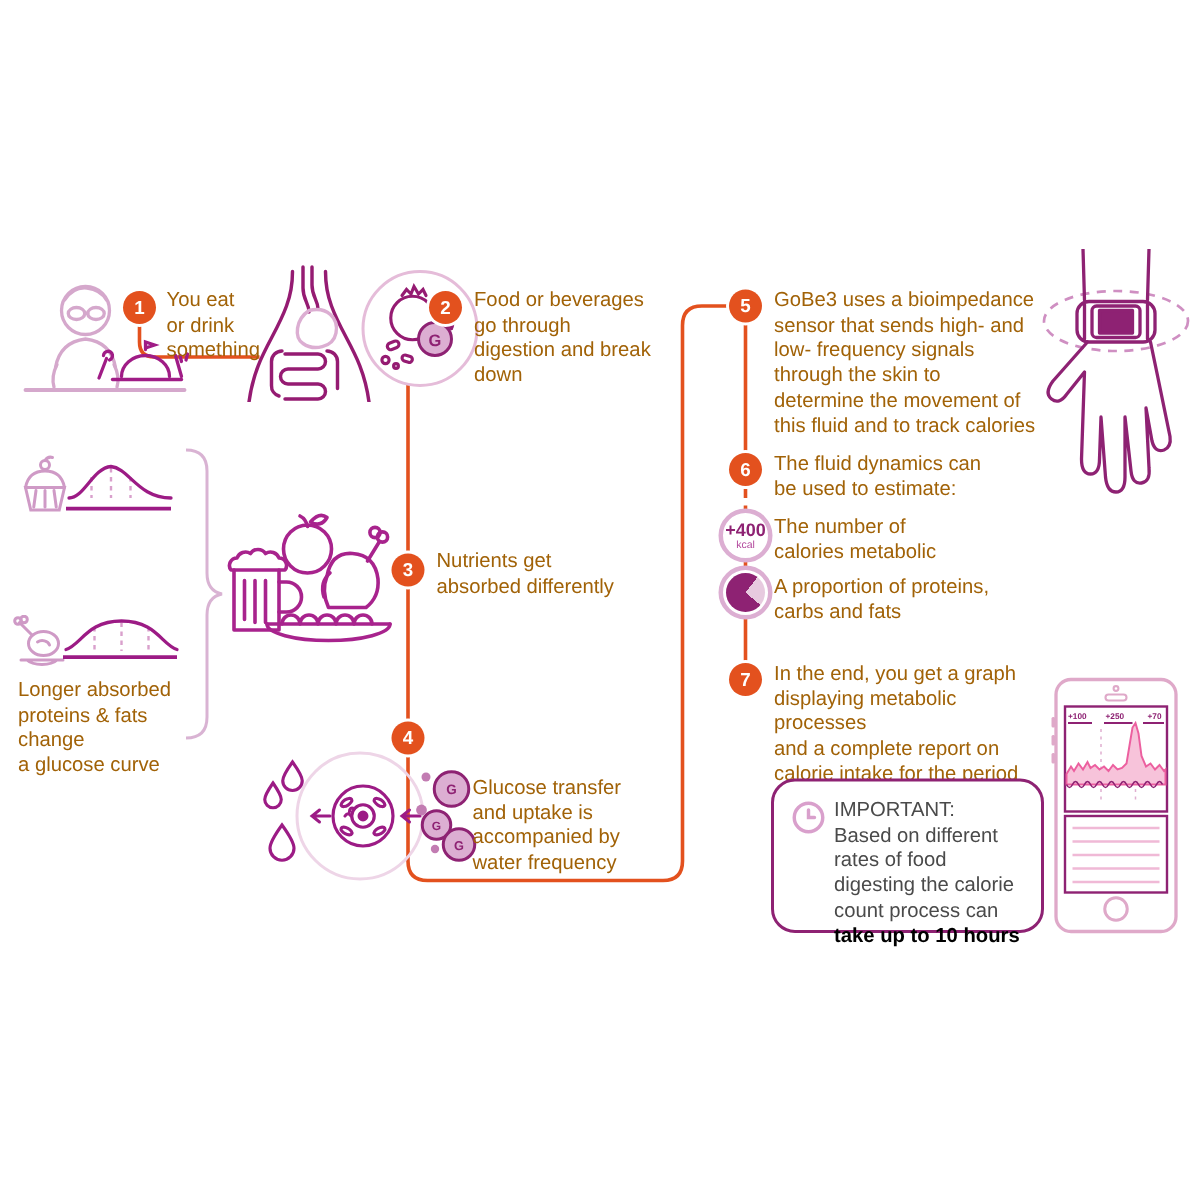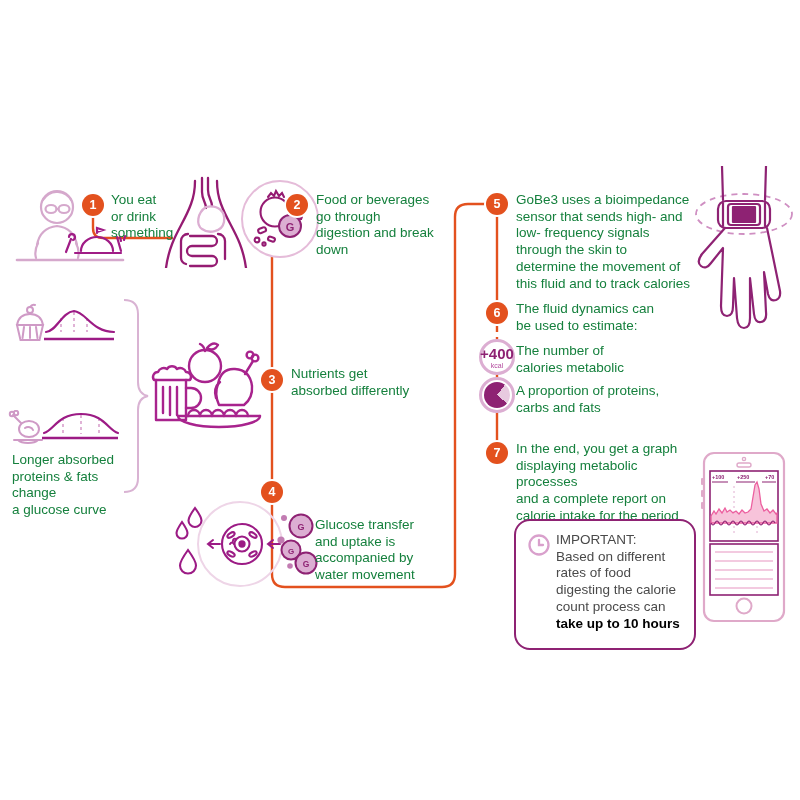--- a/index.html
+++ b/index.html
@@ -1,29 +1,29 @@
 <!DOCTYPE html>
 <html><head>
 <meta charset="utf-8">
 <style>
   html,body{margin:0;padding:0;background:#fff;}
   #canvas{position:relative;width:800px;height:800px;background:#ffffff;overflow:hidden;
           font-family:"Liberation Sans","DejaVu Sans",sans-serif;}
   .abs{position:absolute;}
-  .txt{position:absolute;white-space:pre-line;color:#15803d;font-size:13.5px;line-height:1.24;}
+  .txt{position:absolute;white-space:pre-line;color:#a16207;font-size:13.5px;line-height:1.24;}
   .badge{position:absolute;width:22px;height:22px;border-radius:50%;background:#e3511e;
          color:#fff;font-size:12.5px;font-weight:bold;display:flex;align-items:center;
          justify-content:center;box-shadow:0 0 0 2px #fff;}
   .ring{position:absolute;width:30px;height:30px;border-radius:50%;border:3px solid #dcaed2;
         background:#fff;display:flex;flex-direction:column;align-items:center;justify-content:center;}
-  .ring .v{color:#8e2273;font-weight:bold;font-size:15px;line-height:1;}
+  .ring .v{color:#8e2273;font-weight:bold;font-size:12px;line-height:1;}
   .ring .u{color:#b3499d;font-size:7px;line-height:1;margin-top:1px;}
   .pie-inner{width:26px;height:26px;border-radius:50%;
              background:conic-gradient(from 38deg,#e7cadf 0 92deg,#8e2273 92deg 360deg);}
-  #important-box{position:absolute;left:514px;top:519px;width:182px;height:131px;
+  #important-box{position:absolute;left:514px;top:519px;width:182px;height:103px;
                  border:2px solid #8e2273;border-radius:16px;background:#fff;box-sizing:border-box;}
   #important-box .itxt{position:absolute;left:40px;top:11px;white-space:pre-line;
                        color:#4a4a4a;font-size:13.5px;line-height:1.24;}
   #important-box .ibold{font-weight:bold;color:#000000;}
   svg{display:block;}
 </style>
 </head>
 <body>
 
 <div id="canvas">
@@ -201,21 +201,21 @@
       <circle cx="113" cy="42" r="3.6" fill="#c27cb2"></circle>
       <circle cx="122" cy="68" r="2.8" fill="#c27cb2"></circle>
     </g>
   </svg>
   <div class="badge" style="left:261px;top:481px">
       <span>4</span>
     </div>
   <div class="txt" style="left:315px;top:517px;width:120px">Glucose transfer
 and uptake is
 accompanied by
-water movement</div>
+water frequency</div>
 
   <div class="badge" style="left:486px;top:193px">
       <span>5</span>
     </div>
   <div class="txt" style="left:516px;top:192px;width:180px">GoBe3 uses a bioimpedance
 sensor that sends high- and
 low- frequency signals
 through the skin to
 determine the movement of
 this fluid and to track calories</div>

